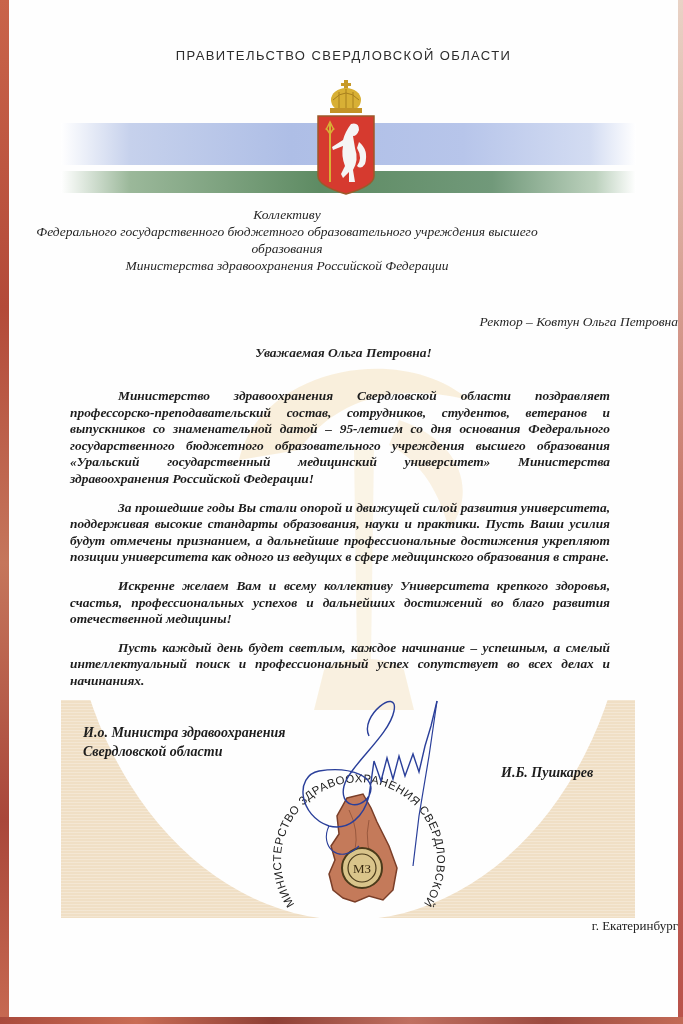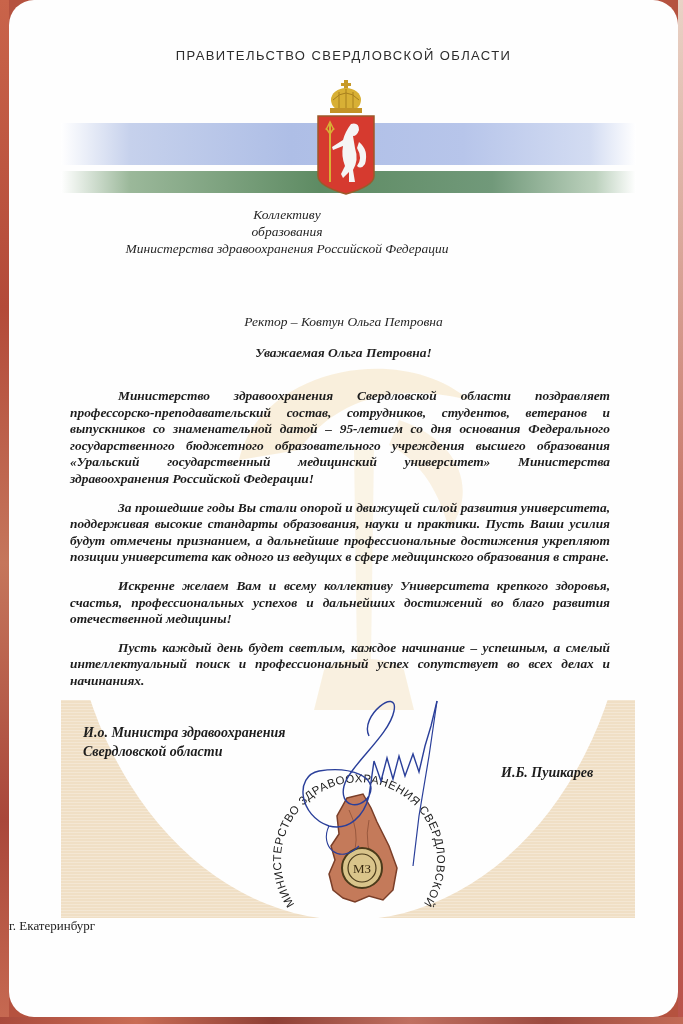--- a/index.html
+++ b/index.html
@@ -17,21 +17,20 @@
       background: linear-gradient(180deg, #e9d3c6 0%, #c8776a 50%, #b9524a 100%);
     }
     .border-bottom {
       position: absolute; left: 0; bottom: 0; width: 683px; height: 7px;
       background: linear-gradient(90deg, #a94a3c, #c96c55, #8e3f35, #c07061, #9c4a40, #c26a56);
     }
     .paper {
       position: absolute; left: 9px; top: 0; width: 669px; height: 1017px;
       background: #fefefe;
       overflow: hidden;
-      border-radius: 25px;
     }
     
     .beige-block {
       position: absolute; left: 52px; top: 700px; width: 574px; height: 218px;
       background:
         repeating-linear-gradient(180deg, rgba(255,255,255,0.25) 0px, rgba(255,255,255,0.25) 1px, transparent 1px, transparent 3px),
         #f0dfc5;
     }
     .arch {
       position: absolute; left: 57px; top: 180px; width: 566px; height: 740px;
@@ -58,21 +57,21 @@
       color: #2c2c2c;
     }
     .coat {
       position: absolute; left: 302px; top: 78px; width: 70px; height: 120px;
     }
     .addressee {
       position: absolute; left: 0; top: 206px; width: 556px; text-align: center;
       font-style: italic; font-size: 13.5px; line-height: 17px; color: #262626;
     }
     .rector {
-      position: absolute; left: 0; top: 314px; width: 669px; text-align: center;
+      position: absolute; left: 0; top: 314px; width: 669px; text-align: right;
       font-style: italic; font-size: 13.5px; color: #262626;
     }
     .salutation {
       position: absolute; left: 0; top: 345px; width: 669px; text-align: center;
       font-style: italic; font-weight: bold; font-size: 13.5px; color: #1f1f1f;
     }
     .body-text {
       position: absolute; left: 49px; top: 376px; width: 564px;
       font-style: italic; font-weight: bold; font-size: 13.4px; line-height: 16.6px;
       color: #1d1d1d; text-align: justify;
@@ -86,21 +85,21 @@
       position: absolute; left: 492px; top: 742px;
       font-style: italic; font-weight: bold; font-size: 14px; color: #1d1d1d; margin-top: 23px;
     }
     .signature {
       position: absolute; left: 280px; top: 676px; width: 170px; height: 200px;
     }
     .seal {
       position: absolute; left: 250px; top: 750px; width: 200px; height: 195px;
     }
     .seal-city {
-      position: absolute; left: 0; top: 918px; width: 669px; text-align: left;
+      position: absolute; left: 0; top: 918px; width: 669px; text-align: right;
       font-family: "Liberation Serif", serif; font-size: 13px; color: #222;
     }
   </style>
 </head>
 <body>
 
 <div class="border-left"></div>
 <div class="border-right"></div>
 <div class="border-bottom"></div>
 
@@ -134,20 +133,21 @@
 
     <line x1="19" y1="46" x2="19" y2="104" stroke="#d8b035" stroke-width="2"></line>
     <path d="M15 52 L19 44 L23 52 M15 50 L19 56 L23 50" stroke="#d8b035" stroke-width="1.5" fill="none"></path>
 
     <path d="M40 46 Q48 44 48 52 Q46 58 42 58 L44 70 Q48 82 42 92 L44 104 L38 104 L38 94 L32 100 L30 96 L34 88 Q30 78 32 68 L22 72 L21 69 L32 62 Q34 54 40 46 Z" fill="#f5f5f5"></path>
     <path d="M48 64 Q58 72 54 86 Q50 92 46 88 Q52 80 46 70 Z" fill="#f5f5f5"></path>
   </svg>
 
   <div class="addressee">
     <div>Коллективу</div>
+    <div>Федерального государственного бюджетного образовательного учреждения высшего</div>
     <div>образования</div>
     <div>Министерства здравоохранения Российской Федерации</div>
   </div>
 
   <div class="rector">Ректор – Ковтун Ольга Петровна</div>
 
   <div class="salutation">Уважаемая Ольга Петровна!</div>
 
   <div class="body-text">
     <p>Министерство здравоохранения Свердловской области поздравляет профессорско-преподавательский состав, сотрудников, студентов, ветеранов и выпускников со знаменательной датой – 95-летием со дня основания Федерального государственного бюджетного образовательного учреждения высшего образования «Уральский государственный медицинский университет» Министерства здравоохранения Российской Федерации!</p>

